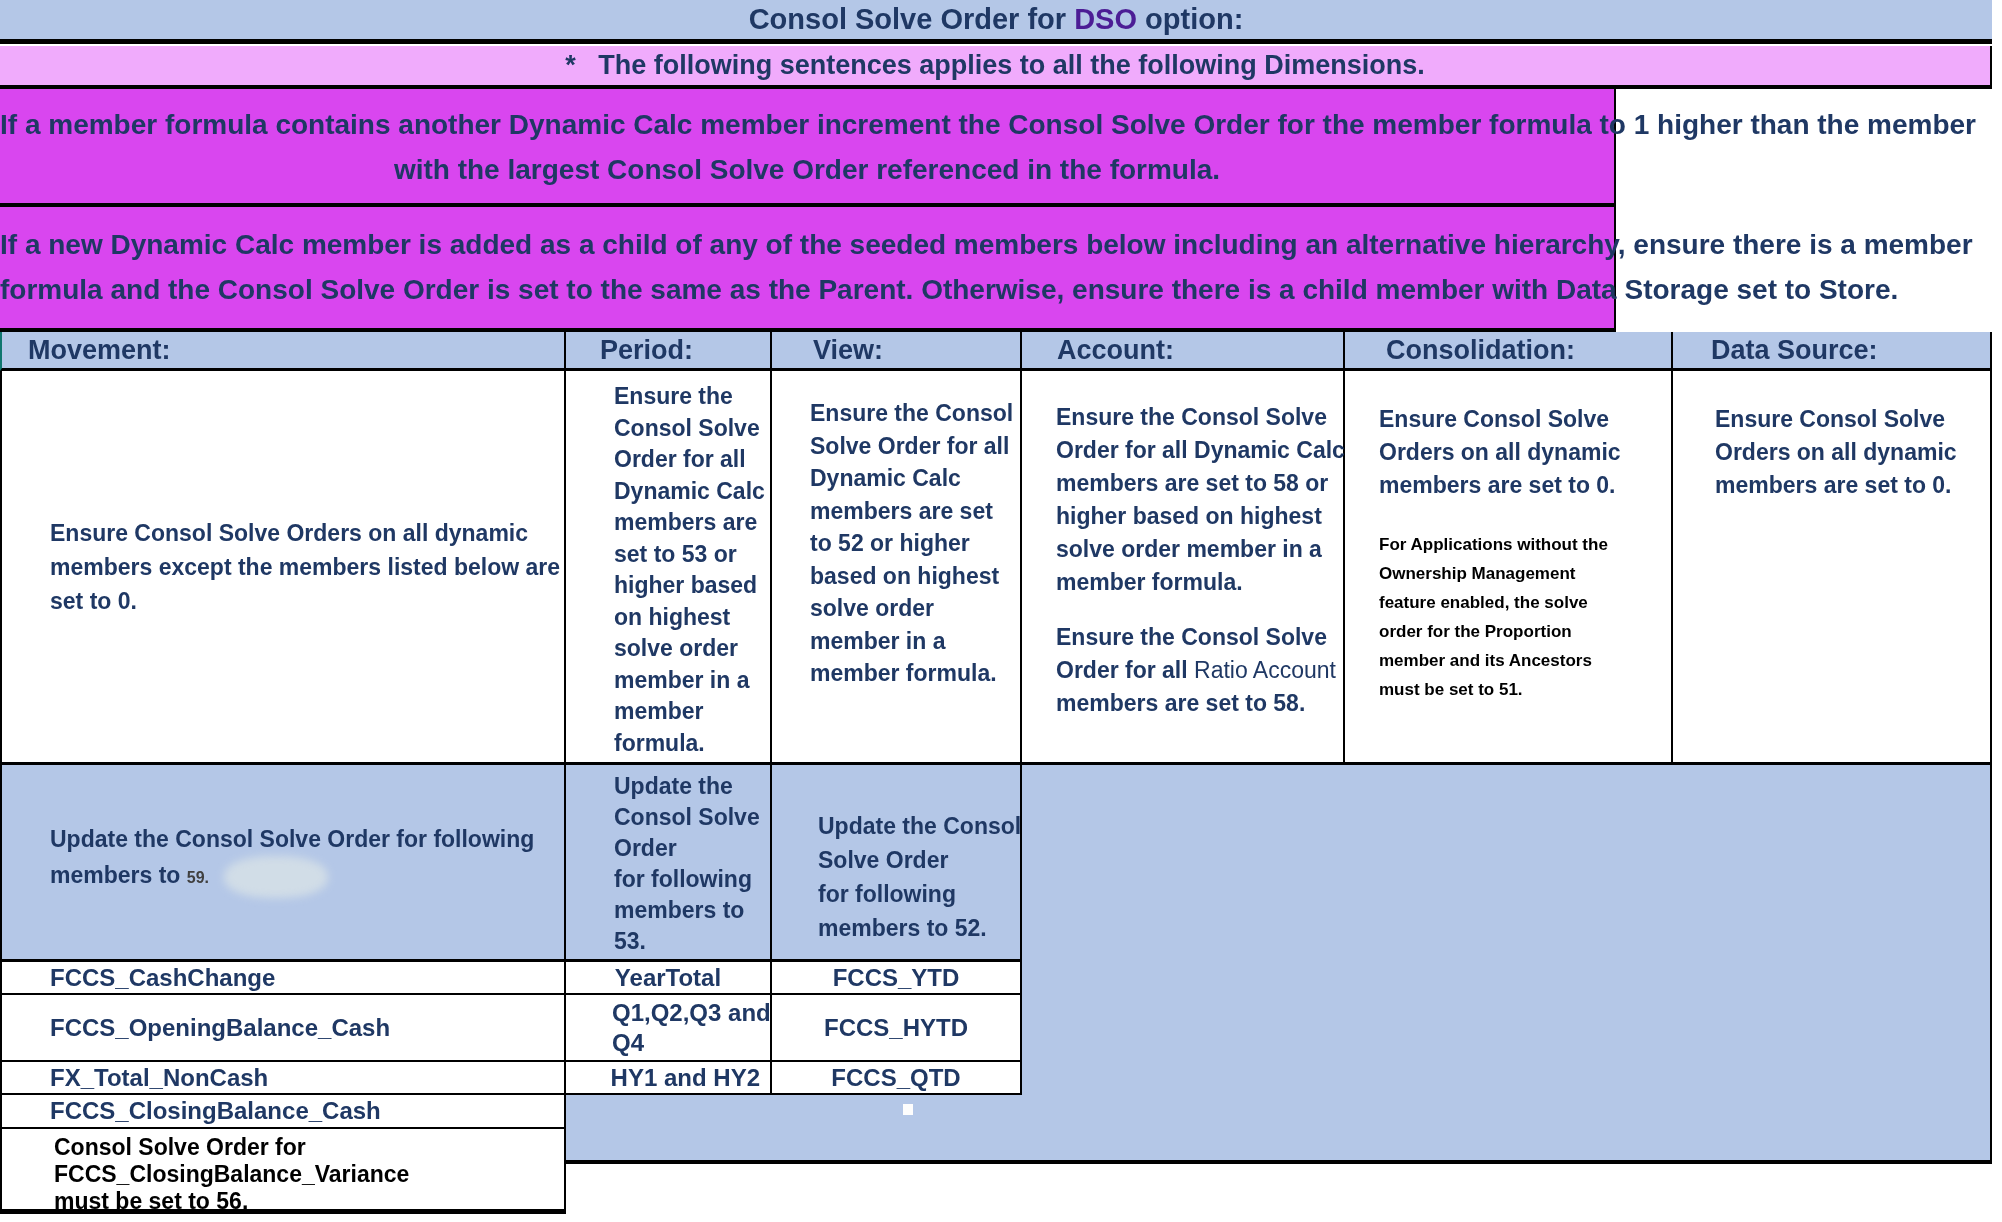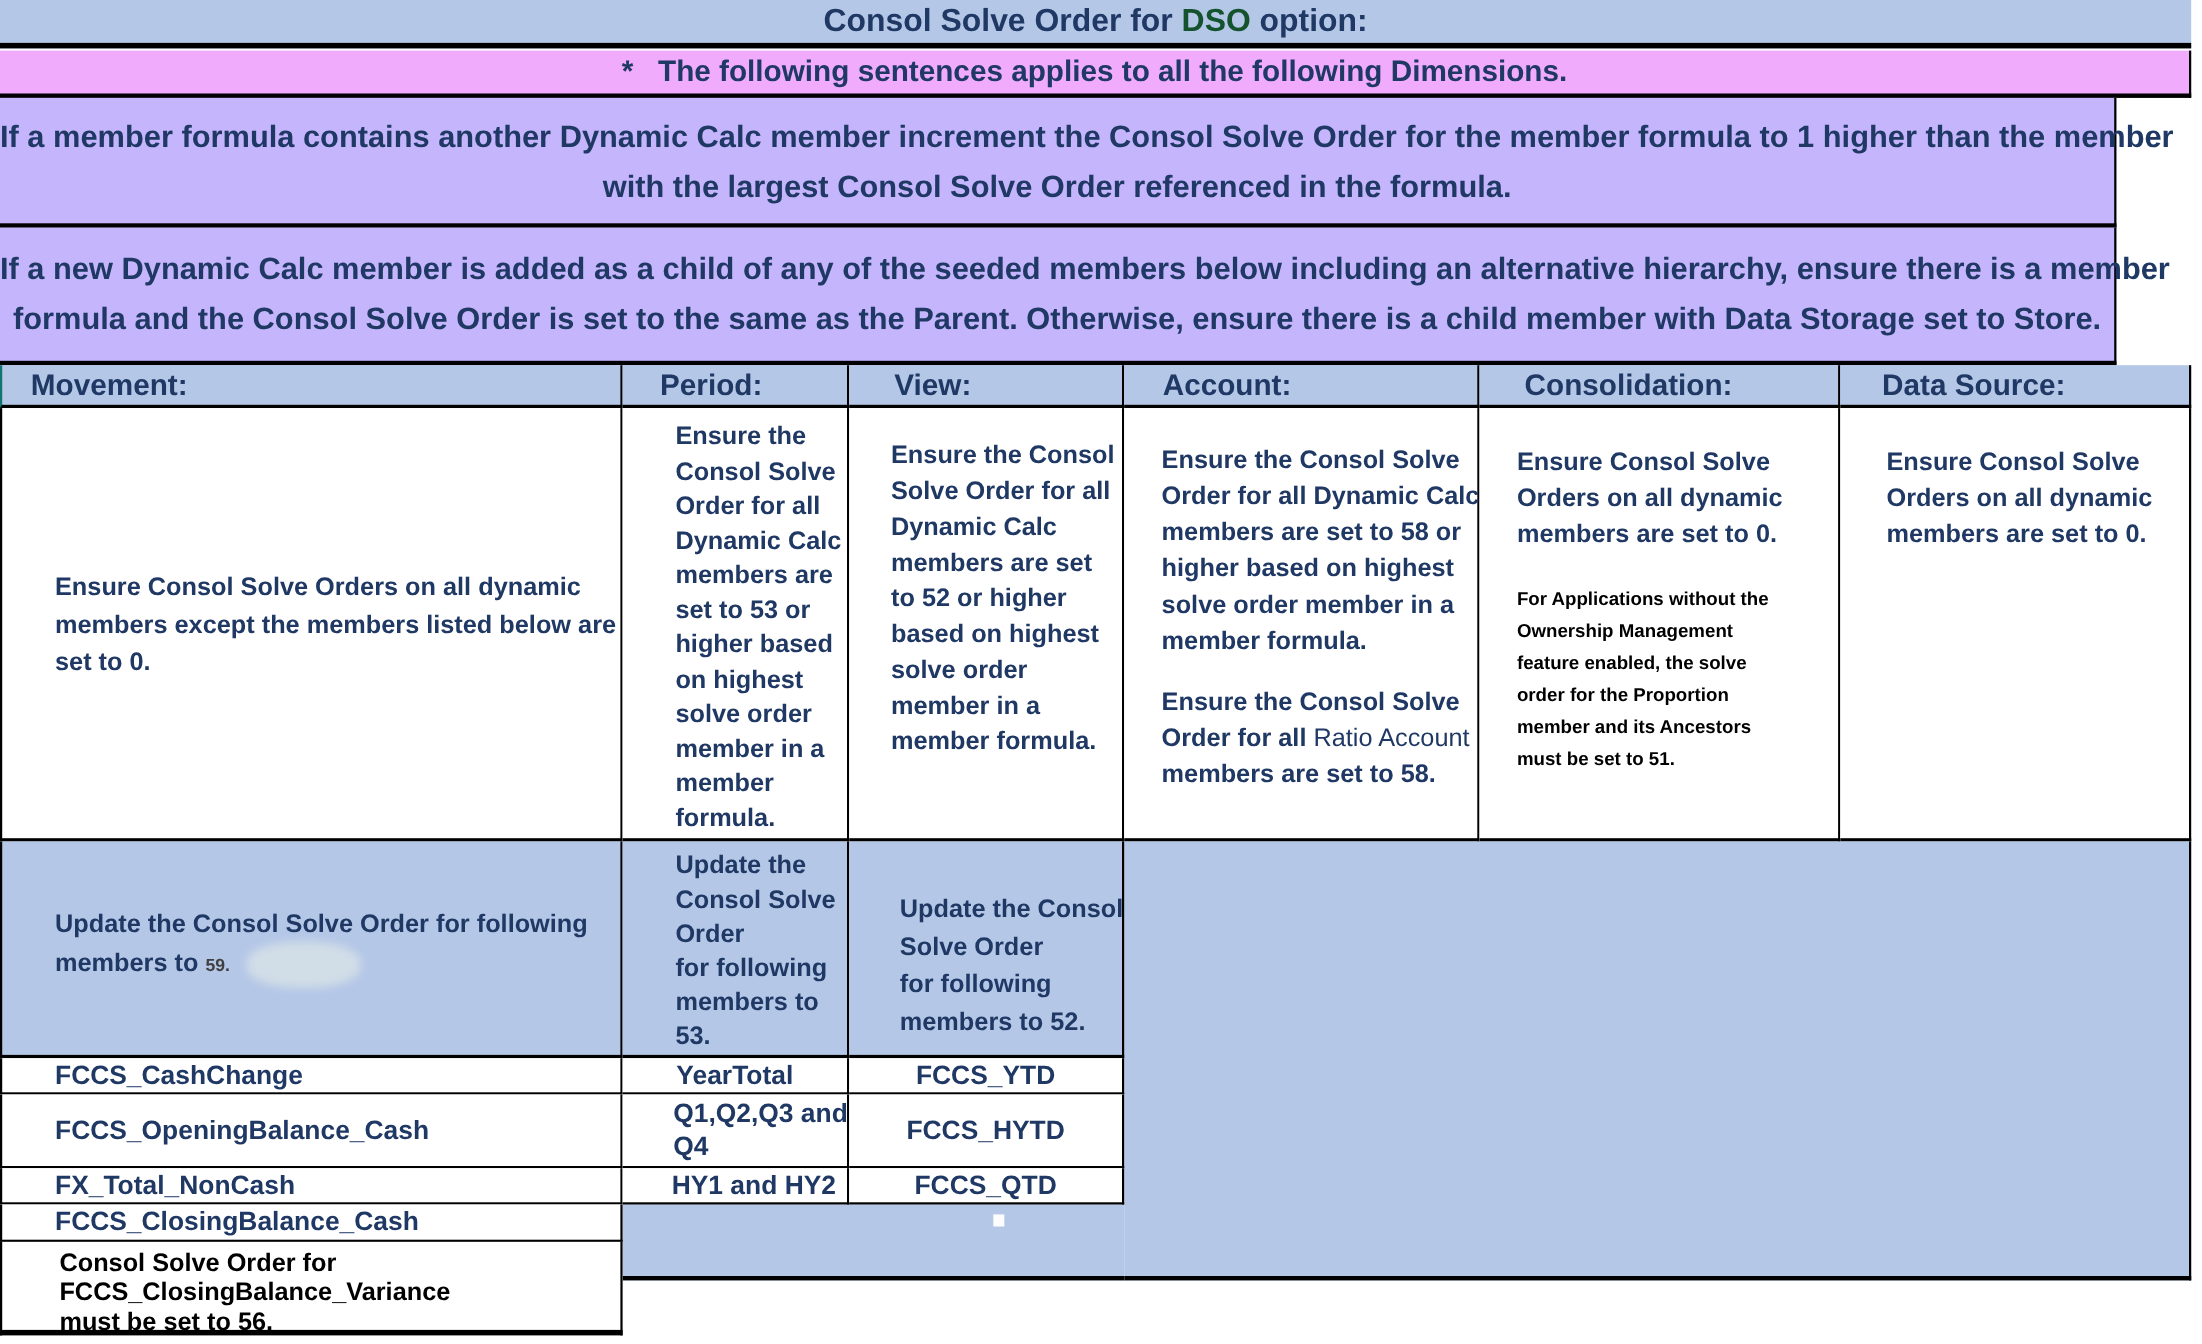--- a/index.html
+++ b/index.html
@@ -6,41 +6,41 @@
   .canvas{position:relative;width:2002px;height:1222px;background:#ffffff;
     font-family:"Liberation Sans",sans-serif;font-weight:700;color:#1f3864;overflow:hidden;}
   .abs{position:absolute;box-sizing:border-box;}
   .blue{background:#b4c7e7;}
   .pre{white-space:pre;}
   .ctr{display:flex;align-items:center;justify-content:center;text-align:center;}
   .vctr{display:flex;align-items:center;}
   
   .title-bar{left:0;top:2;width:1992px;height:44px;border-bottom:5px solid #000;font-size:29px;}
   .subtitle-row{left:0;top:46px;width:1992px;height:43px;border-bottom:4px solid #000;border-right:2px solid #000;font-size:27px;background:#f0abfc;}
-  .para{left:0;width:1924px;border-bottom:4px solid #000;border-right:2px solid #000;background:#c4b5fd;
+  .para{left:0;width:1616px;border-bottom:4px solid #000;border-right:2px solid #000;background:#d946ef;
     font-size:28px;line-height:45px;text-align:center;white-space:pre;}
   .para1{top:89px;height:118px;padding-top:13px;}
   .para2{top:207px;height:125px;padding-top:15px;}
   
   .hcell{top:332px;height:39px;border-bottom:3px solid #000;border-right:2px solid #000;font-size:27px;display:flex;align-items:center;}
   
   .r1{top:371px;height:394px;border-bottom:3px solid #000;border-right:2px solid #000;background:#fff;font-size:23px;}
   
   .r2{top:765px;height:197px;border-bottom:3px solid #000;border-right:2px solid #000;font-size:23px;}
   
   .lc{border-bottom:2px solid #000;border-right:2px solid #000;background:#fff;font-size:24px;}
 </style>
 </head>
 <body>
 
 <div class="canvas">
 
   <div class="abs blue ctr title-bar">
     <span class="pre">Consol Solve Order for </span>
-      <span style="color:#14532d;">DSO</span>
+      <span style="color:#4c1d95;">DSO</span>
       <span class="pre"> option:</span>
   </div>
 
   <div class="abs ctr subtitle-row pre">*   The following sentences applies to all the following Dimensions.</div>
 
   <div class="abs para para1">If a member formula contains another Dynamic Calc member increment the Consol Solve Order for the member formula to 1 higher than the member
 with the largest Consol Solve Order referenced in the formula.</div>
   <div class="abs para para2">If a new Dynamic Calc member is added as a child of any of the seeded members below including an alternative hierarchy, ensure there is a member
 formula and the Consol Solve Order is set to the same as the Parent. Otherwise, ensure there is a child member with Data Storage set to Store.</div>
 

